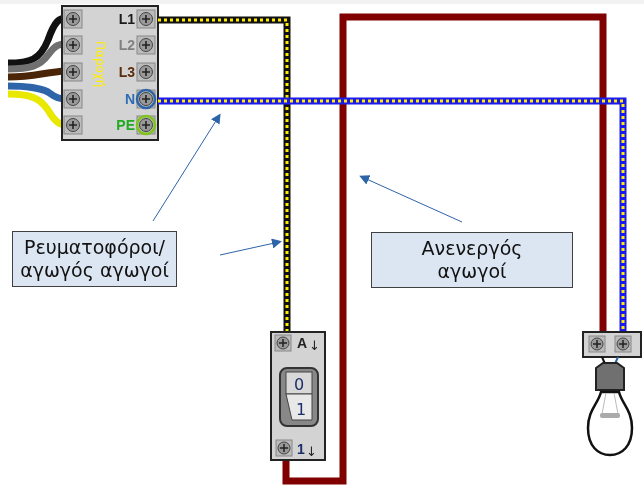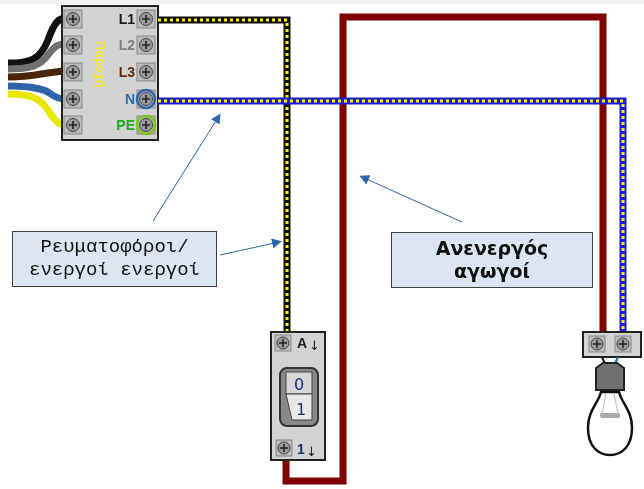--- a/index.html
+++ b/index.html
@@ -4,22 +4,22 @@
 <style>
   html, body { margin: 0; padding: 0; background: #ffffff; }
   body { width: 644px; height: 489px; position: relative; overflow: hidden; font-family: "DejaVu Sans", sans-serif; }
   #topband { position: absolute; left: 0; top: 0; width: 644px; height: 4px; background: #f2f2f2; }
   svg#diagram { position: absolute; left: 0; top: 0; }
   .label-box {
     position: absolute; background: #dce6f2; border: 1px solid #404040;
     text-align: center; color: #111; font-family: "DejaVu Sans", sans-serif;
     font-size: 19px; line-height: 23px; box-sizing: border-box;
   }
-  #label-live { left: 12px; top: 231px; width: 205px; height: 56px; padding-top: 4px; font-family: Liberation Mono, monospace; }
-  #label-inactive { left: 391px; top: 232px; width: 202px; height: 56px; padding-top: 4px; font-weight: bold; }
+  #label-live { left: 12px; top: 231px; width: 165px; height: 56px; padding-top: 4px; }
+  #label-inactive { left: 371px; top: 232px; width: 202px; height: 56px; padding-top: 4px; }
   .term-text { font-family: "Liberation Sans", sans-serif; font-weight: bold; font-size: 14px; }
 </style>
 </head>
 <body>
 
 <div id="topband"></div>
 
 <svg id="diagram" width="644" height="489" viewBox="0 0 644 489">
   <defs>
     <marker id="arrowhead" markerWidth="10" markerHeight="10" refX="7" refY="5" orient="auto" markerUnits="userSpaceOnUse">
@@ -157,18 +157,18 @@
     <rect x="600" y="413" width="20" height="5" rx="2" fill="#aaa"></rect>
   </g>
 
   <line x1="153" y1="221" x2="219" y2="116" stroke="#2e64a8" stroke-width="1" marker-end="url(#arrowhead)"></line>
   <line x1="220" y1="255" x2="279" y2="242" stroke="#2e64a8" stroke-width="1" marker-end="url(#arrowhead)"></line>
   <line x1="462" y1="222" x2="362" y2="177" stroke="#2e64a8" stroke-width="1" marker-end="url(#arrowhead)"></line>
 </svg>
 
 <div id="label-live" class="label-box">
   <div>Ρευματοφόροι/</div>
-  <div>ενεργοί ενεργοί</div>
+  <div>αγωγός αγωγοί</div>
 </div>
 <div id="label-inactive" class="label-box">
   <div>Ανενεργός</div>
   <div>αγωγοί</div>
 </div>
 
 </body></html>

